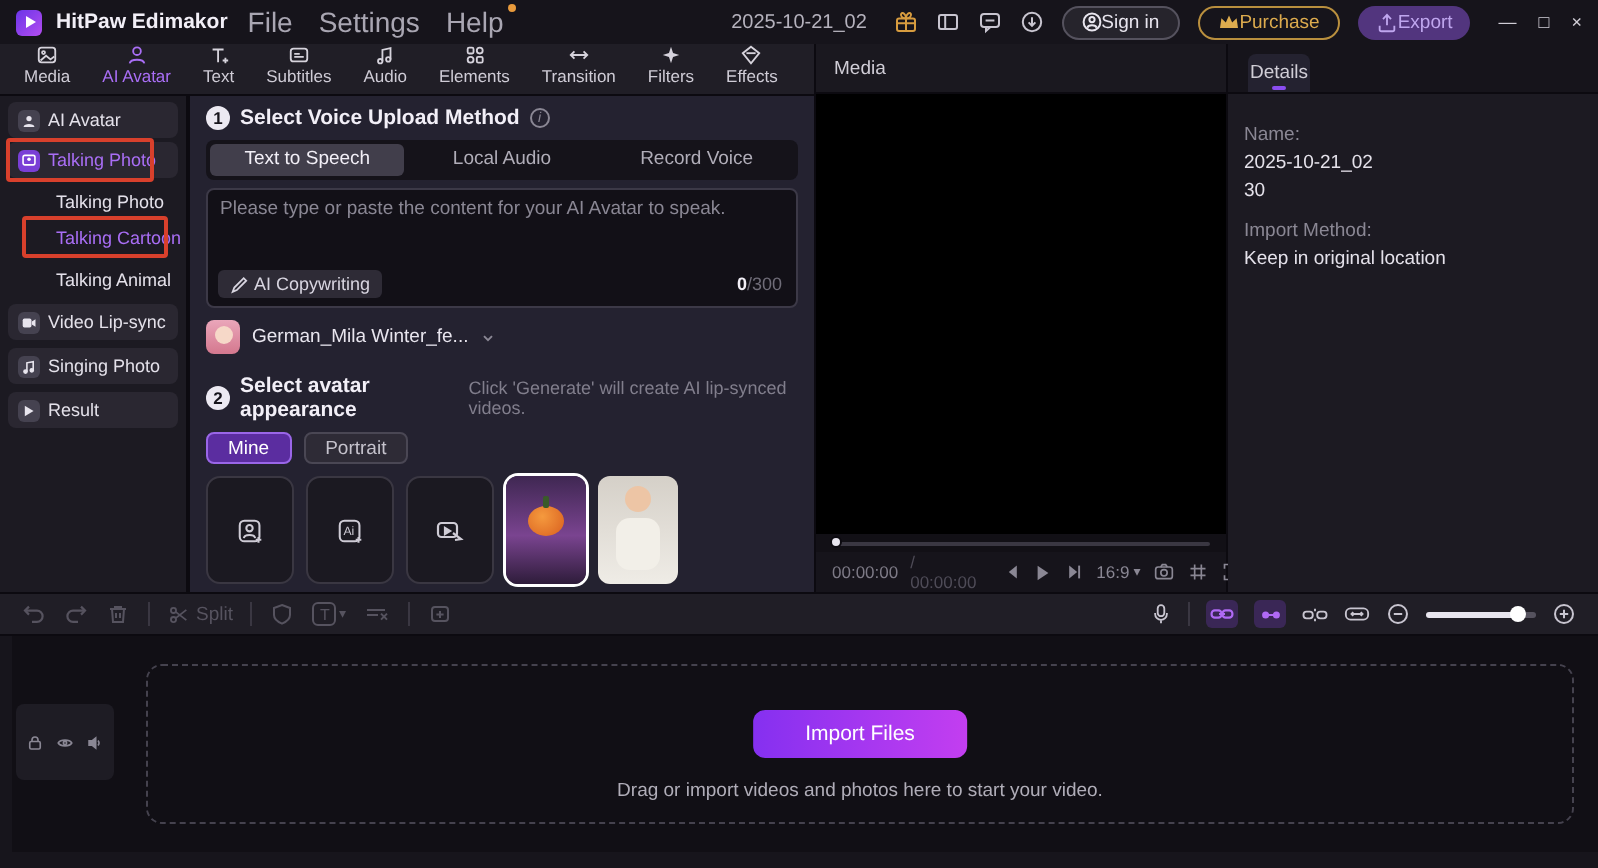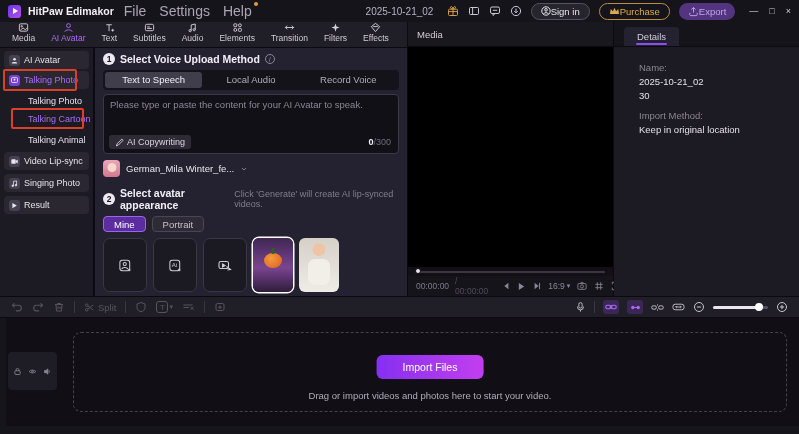--- a/index.html
+++ b/index.html
@@ -122,25 +122,25 @@
   .pctrl { height:20px; display:flex; align-items:center; padding:0 8px; gap:6px; font-size:8.5px;
            color:#7d7a86; background:#16141b; }
   .time-total { color:#4e4b57; }
   .pctrl-icons { display:flex; align-items:center; gap:7px; margin-left:8px; color:#8a8794; }
   .aspect { display:flex; align-items:center; gap:2px; color:#8a8794; font-size:8.5px; }
 
   
   .details { position:absolute; top:22px; left:614px; width:185px; height:274px; background:#1c1a22; }
   .det-tabbar { height:25px; background:#16141b; display:flex; align-items:flex-end; padding-left:10px;
                 border-bottom:1px solid #0c0a10; }
-  .det-tab { background:#242230; border-radius:4px 4px 0 0; padding:4px 13px 4px; font-size:9.5px;
+  .det-tab { background:#242230; border-radius:4px 4px 0 0; padding:4px 1px 4px; font-size:9.5px;
              color:#d0cdd6; position:relative; }
   .det-tab::after { content:""; position:absolute; left:12px; right:12px; bottom:1px; height:2px;
                     background:#8a4df0; border-radius:1px; }
-  .det-body { padding:6px 25px; }
+  .det-body { padding:6px 8px; }
   .det-label { color:#8a8794; font-size:9.5px; margin-top:9px; }
   .det-value { color:#e4e1ea; font-size:9.5px; margin-top:3px; }
 
   
   .tlbar { position:absolute; top:296px; left:0; width:799px; height:22px; background:#201e26;
            display:flex; align-items:center; padding:0 11px; gap:9px;
            border-top:1px solid #0c0a10; border-bottom:1px solid #0c0a10; }
   .tl-ico { color:#56535f; display:flex; align-items:center; }
   .tl-ico.enabled { color:#c8c5d0; }
   .tl-split { color:#56535f; font-size:9.5px; display:flex; gap:3px; align-items:center; }

